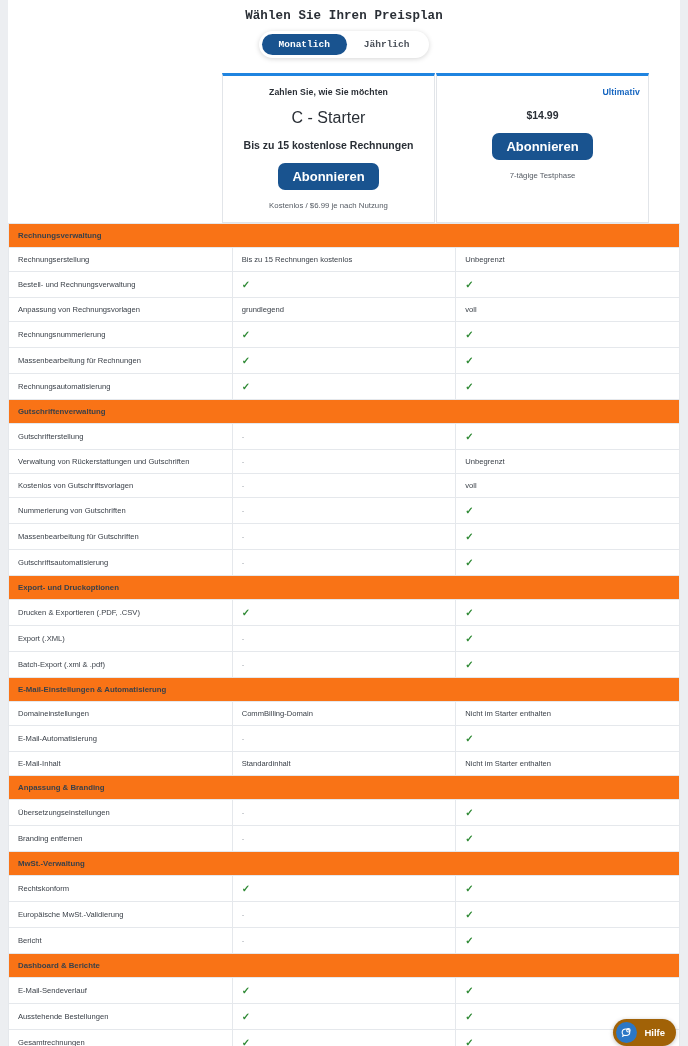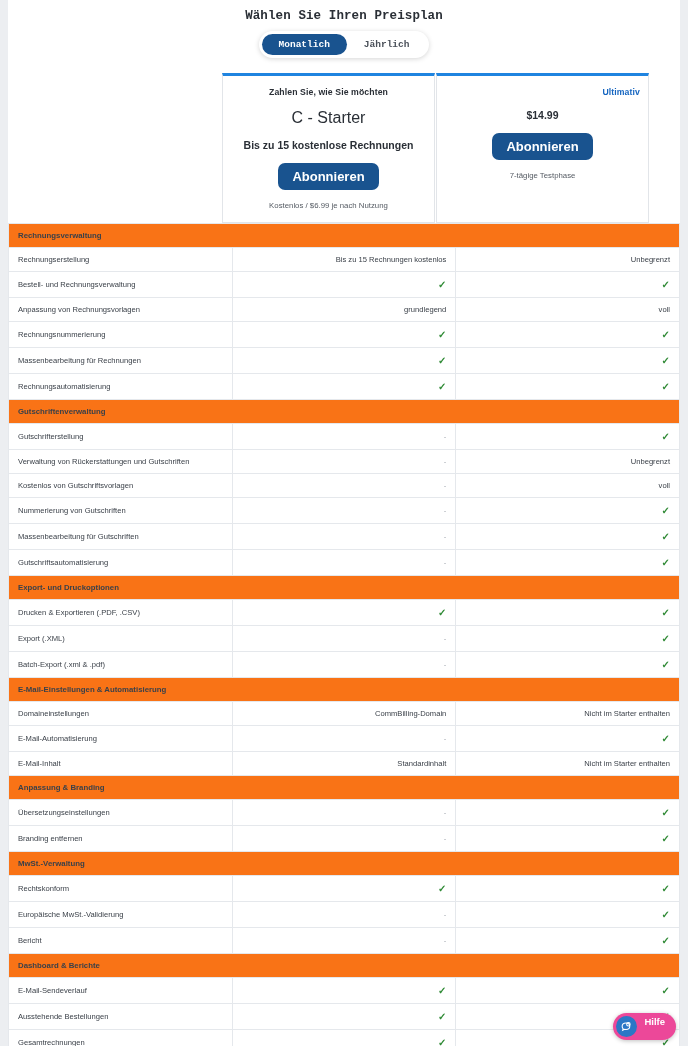--- a/index.html
+++ b/index.html
@@ -107,30 +107,30 @@
     color: #3b4149;
   }
   .section-row td {
     background: #f97316;
     font-weight: bold;
     color: #3b4149;
     font-size: 7.8px;
     padding: 7px 9px;
   }
   .feature-name { color: #3f454d; }
-  .cell-val { text-align: right; color: #4a5058; }
+  .cell-val { text-align: left; color: #4a5058; }
   .check { color: #2f8a35; font-size: 10px; font-weight: bold; }
   .dash  { color: #9aa0a8; }
 
   
   .chat-widget {
     position: absolute;
-    right: 12px; bottom: 6px;
-    display: flex; 
-    background: #ec4899;
+    right: 12px; bottom: 0;
+    display: flex; align-items: center;
+    background: #a16207;
     border-radius: 16px;
     padding: 3px 11px 3px 3px;
     box-shadow: 0 1px 4px rgba(0,0,0,.25);
     cursor: pointer;
   }
   .chat-bubble-icon {
     width: 21px; height: 21px; border-radius: 50%;
     background: #2b77c6;
     display: flex; align-items: center; justify-content: center;
     margin-right: 7px;

